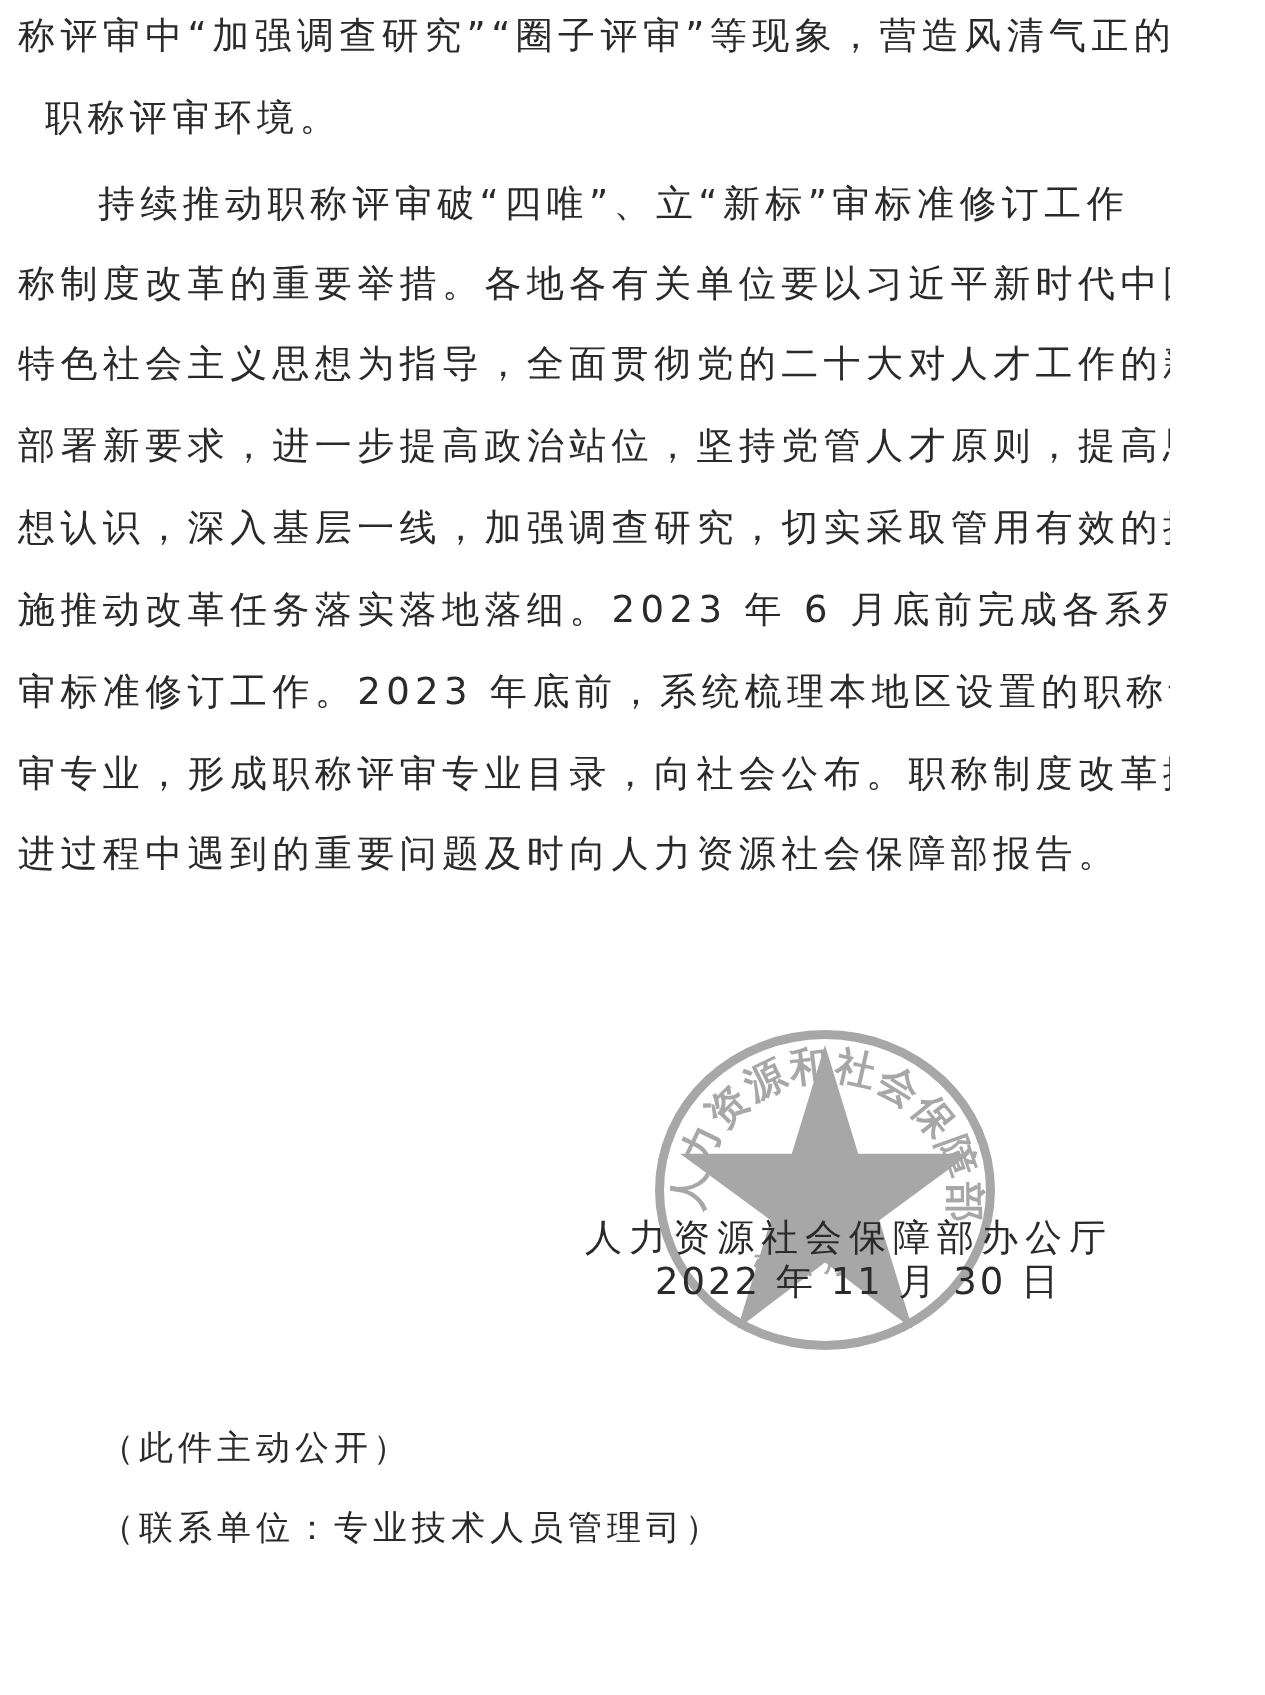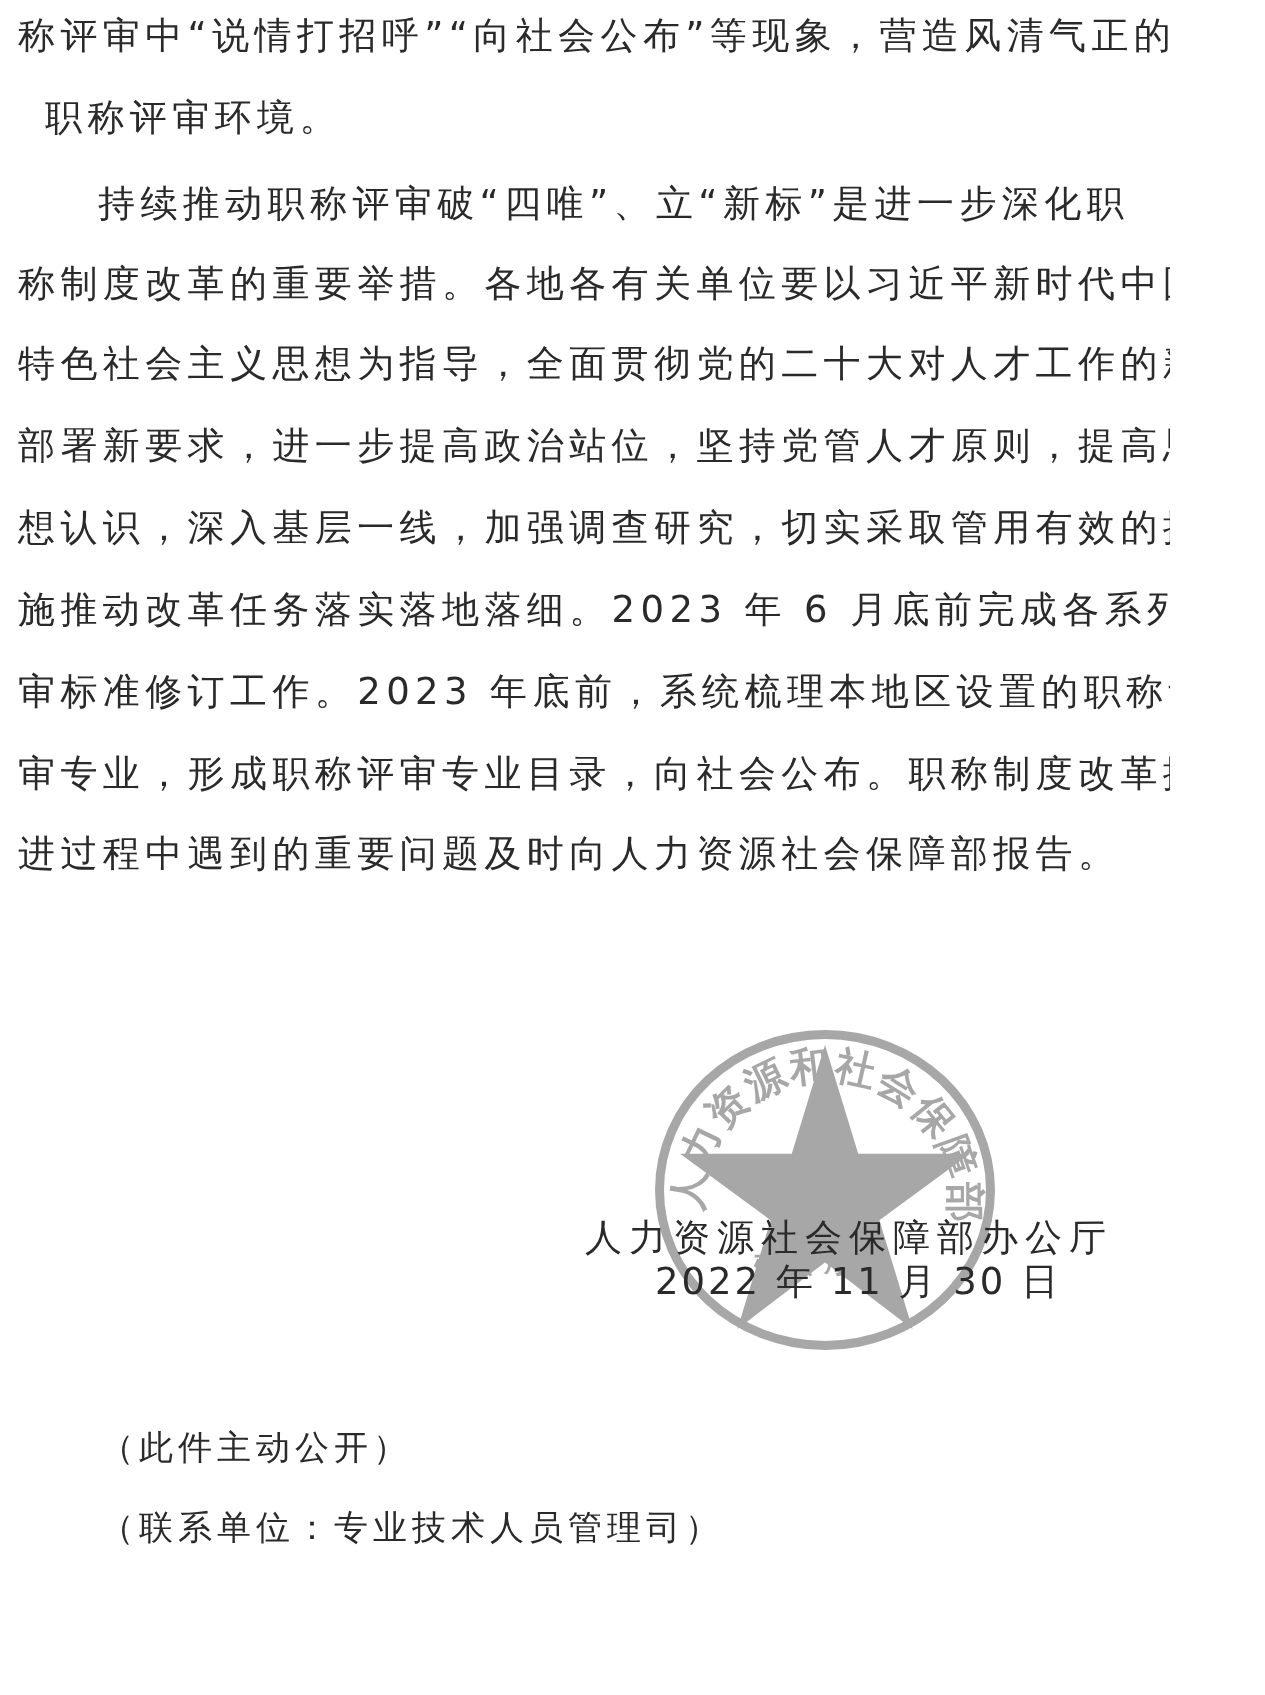--- a/index.html
+++ b/index.html
@@ -48,24 +48,24 @@
     font-size: 28px; color: #8a8a8a; letter-spacing: 8px; white-space: nowrap;
     font-weight: bold;
   }
   .note { position: absolute; left: 100px; font-size: 34px; line-height: 44px; letter-spacing: 5px; white-space: nowrap; }
 </style>
 </head>
 <body>
 
 <div class="page">
 
-  <div class="line" style="top:14px;">称评审中“说情打招呼”“向社会公布”等现象，营造风清气正的</div>
+  <div class="line" style="top:14px;">称评审中“加强调查研究”“圈子评审”等现象，营造风清气正的</div>
   <div class="line" style="top:96px;margin-left:27px;">职称评审环境。</div>
 
-  <div class="line indent" style="top:182px;">持续推动职称评审破“四唯”、立“新标”是进一步深化职</div>
+  <div class="line indent" style="top:182px;">持续推动职称评审破“四唯”、立“新标”审标准修订工作</div>
   <div class="line" style="top:262px;">称制度改革的重要举措。各地各有关单位要以习近平新时代中国</div>
   <div class="line" style="top:342px;">特色社会主义思想为指导，全面贯彻党的二十大对人才工作的新</div>
   <div class="line" style="top:424px;">部署新要求，进一步提高政治站位，坚持党管人才原则，提高思</div>
   <div class="line" style="top:506px;">想认识，深入基层一线，加强调查研究，切实采取管用有效的措</div>
   <div class="line" style="top:588px;">施推动改革任务落实落地落细。2023 年 6 月底前完成各系列评</div>
   <div class="line" style="top:670px;">审标准修订工作。2023 年底前，系统梳理本地区设置的职称评</div>
   <div class="line" style="top:752px;">审专业，形成职称评审专业目录，向社会公布。职称制度改革推</div>
   <div class="line" style="top:832px;">进过程中遇到的重要问题及时向人力资源社会保障部报告。</div>
 
   <div class="seal">

